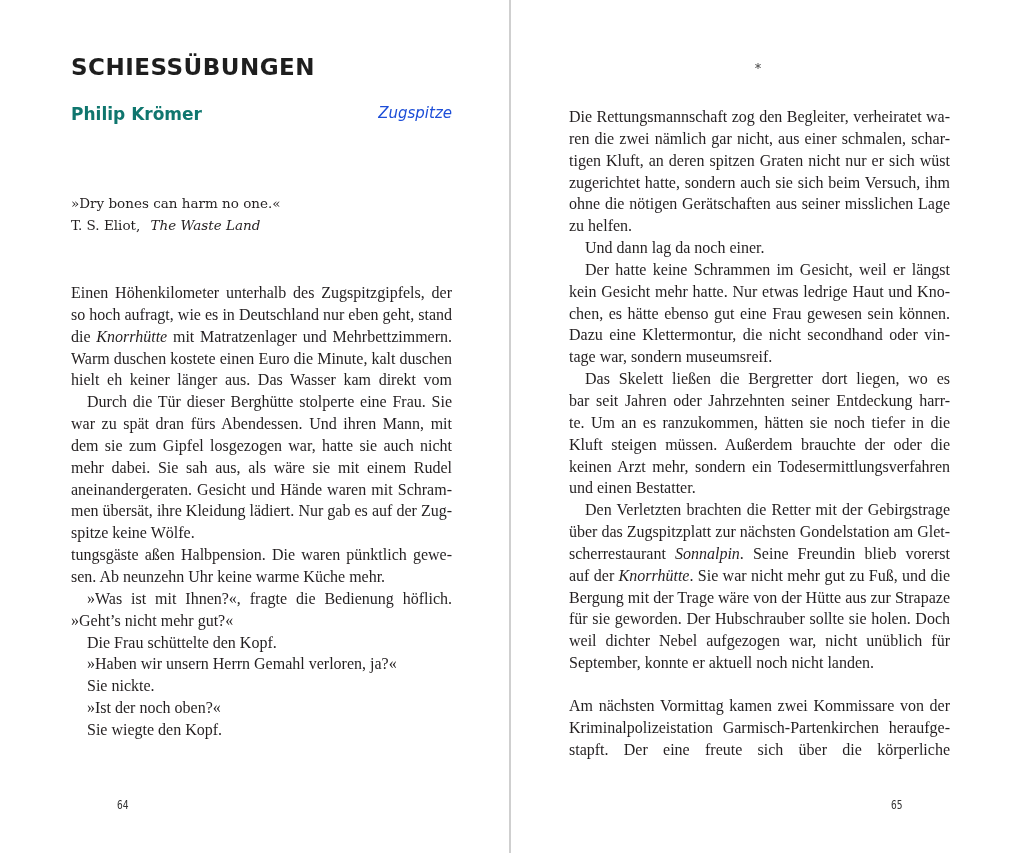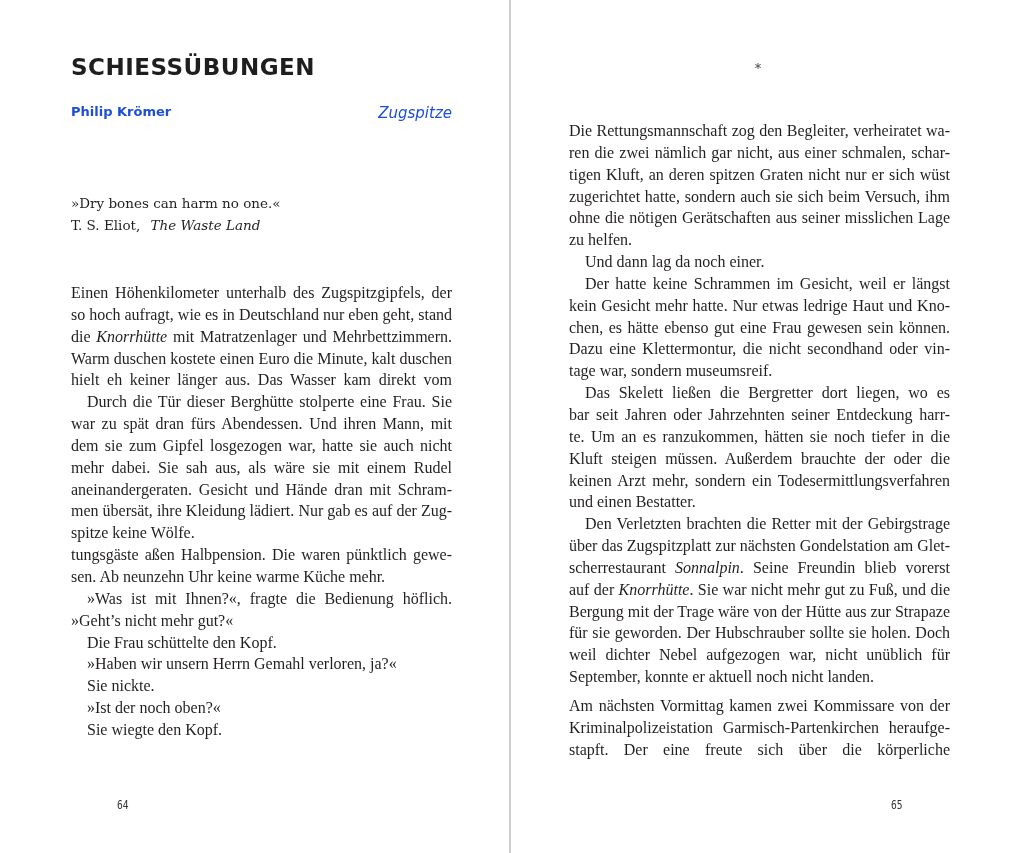--- a/index.html
+++ b/index.html
@@ -3,21 +3,21 @@
   <meta charset="utf-8">
   <style>
     html, body { margin: 0; padding: 0; background: #ffffff; }
     body { width: 1020px; height: 853px; position: relative; overflow: hidden; color: #231f20; }
     .spread { position: absolute; left: 0; top: 0; width: 1020px; height: 853px; background: #fff; }
     .divider { position: absolute; left: 509px; top: 0; width: 2px; height: 853px; background: #cfcfcf; }
     .page { position: absolute; top: 0; height: 853px; }
     .page-left { left: 71px; width: 381px; }
     .page-right { left: 569px; width: 381px; }
     .title { position: absolute; left: 0; top: 54px; font-family: "DejaVu Sans", sans-serif; font-weight: bold; font-size: 23px; letter-spacing: 0.5px; color: #1e1e1e; white-space: nowrap; }
-    .author { position: absolute; left: 0; top: 104px; font-family: "DejaVu Sans", sans-serif; font-weight: bold; font-size: 13px; color: #1d4ed8; white-space: nowrap; text-align: center; }
+    .author { position: absolute; left: 0; top: 104px; font-family: "DejaVu Sans", sans-serif; font-weight: bold; font-size: 17px; color: #0f766e; white-space: nowrap; text-align: center; }
     .location { position: absolute; right: 0; top: 104px; font-family: "DejaVu Sans", sans-serif; font-weight: normal; font-style: italic; font-size: 15px; color: #1d4ed8; white-space: nowrap; }
     .epigraph { position: absolute; left: 0; top: 192px; font-family: "DejaVu Serif", serif; font-size: 13.5px; line-height: 22px; white-space: nowrap; }
     .epigraph .it { font-style: italic; margin-left: 6px; }
     .text { position: absolute; left: 0; width: 381px; font-family: "Liberation Serif", serif; font-size: 16px; line-height: 21.85px; color: #231f20; }
     .line { display: block; white-space: nowrap; height: 21.85px; }
     .just { text-align: justify; text-align-last: justify; white-space: normal; overflow: hidden; }
     .ind { padding-left: 16px; }
     .it { font-style: italic; }
     .asterisk { position: absolute; left: 186px; top: 62px; font-family: "DejaVu Serif", serif; font-size: 12px; color: #333; }
     .folio { position: absolute; top: 798px; font-family: "DejaVu Sans Mono", monospace; font-size: 12px; color: #333; transform: scaleX(0.8); transform-origin: left; }
@@ -39,39 +39,39 @@
     <div class="text" id="left-body" style="top:282px;">
         <span class="line just">Einen Höhenkilometer unterhalb des Zugspitzgipfels, der</span>
         <span class="line just">so hoch aufragt, wie es in Deutschland nur eben geht, stand</span>
         <span class="line just">die <span class="it">Knorrhütte</span> mit Matratzenlager und Mehrbettzimmern.</span>
         <span class="line just">Warm duschen kostete einen Euro die Minute, kalt duschen</span>
         <span class="line just">hielt eh keiner länger aus. Das Wasser kam direkt vom Berg.</span>
         <span class="line just ind">Durch die Tür dieser Berghütte stolperte eine Frau. Sie</span>
         <span class="line just">war zu spät dran fürs Abendessen. Und ihren Mann, mit</span>
         <span class="line just">dem sie zum Gipfel losgezogen war, hatte sie auch nicht</span>
         <span class="line just">mehr dabei. Sie sah aus, als wäre sie mit einem Rudel Wölfe</span>
-        <span class="line just">aneinandergeraten. Gesicht und Hände dran mit Schram-</span>
+        <span class="line just">aneinandergeraten. Gesicht und Hände waren mit Schram-</span>
         <span class="line just">men übersät, ihre Kleidung lädiert. Nur gab es auf der Zug-</span>
         <span class="line">spitze keine Wölfe.</span>
         <span class="line just">tungsgäste aßen Halbpension. Die waren pünktlich gewe-</span>
         <span class="line">sen. Ab neunzehn Uhr keine warme Küche mehr.</span>
         <span class="line just ind">»Was ist mit Ihnen?«, fragte die Bedienung höflich.</span>
         <span class="line">»Geht’s nicht mehr gut?«</span>
         <span class="line ind">Die Frau schüttelte den Kopf.</span>
         <span class="line ind">»Haben wir unsern Herrn Gemahl verloren, ja?«</span>
         <span class="line ind">Sie nickte.</span>
         <span class="line ind">»Ist der noch oben?«</span>
         <span class="line ind">Sie wiegte den Kopf.</span>
       </div>
     <div class="folio" style="left:46px;">64</div>
   </div>
 
   <div class="page page-right">
     <div class="asterisk">*</div>
-    <div class="text" id="right-body" style="top:120px;">
+    <div class="text" id="right-body" style="top:106px;">
         <span class="line just">Die Rettungsmannschaft zog den Begleiter, verheiratet wa-</span>
         <span class="line just">ren die zwei nämlich gar nicht, aus einer schmalen, schar-</span>
         <span class="line just">tigen Kluft, an deren spitzen Graten nicht nur er sich wüst</span>
         <span class="line just">zugerichtet hatte, sondern auch sie sich beim Versuch, ihm</span>
         <span class="line just">ohne die nötigen Gerätschaften aus seiner misslichen Lage</span>
         <span class="line">zu helfen.</span>
         <span class="line ind">Und dann lag da noch einer.</span>
         <span class="line just ind">Der hatte keine Schrammen im Gesicht, weil er längst</span>
         <span class="line just">kein Gesicht mehr hatte. Nur etwas ledrige Haut und Kno-</span>
         <span class="line just">chen, es hätte ebenso gut eine Frau gewesen sein können.</span>

